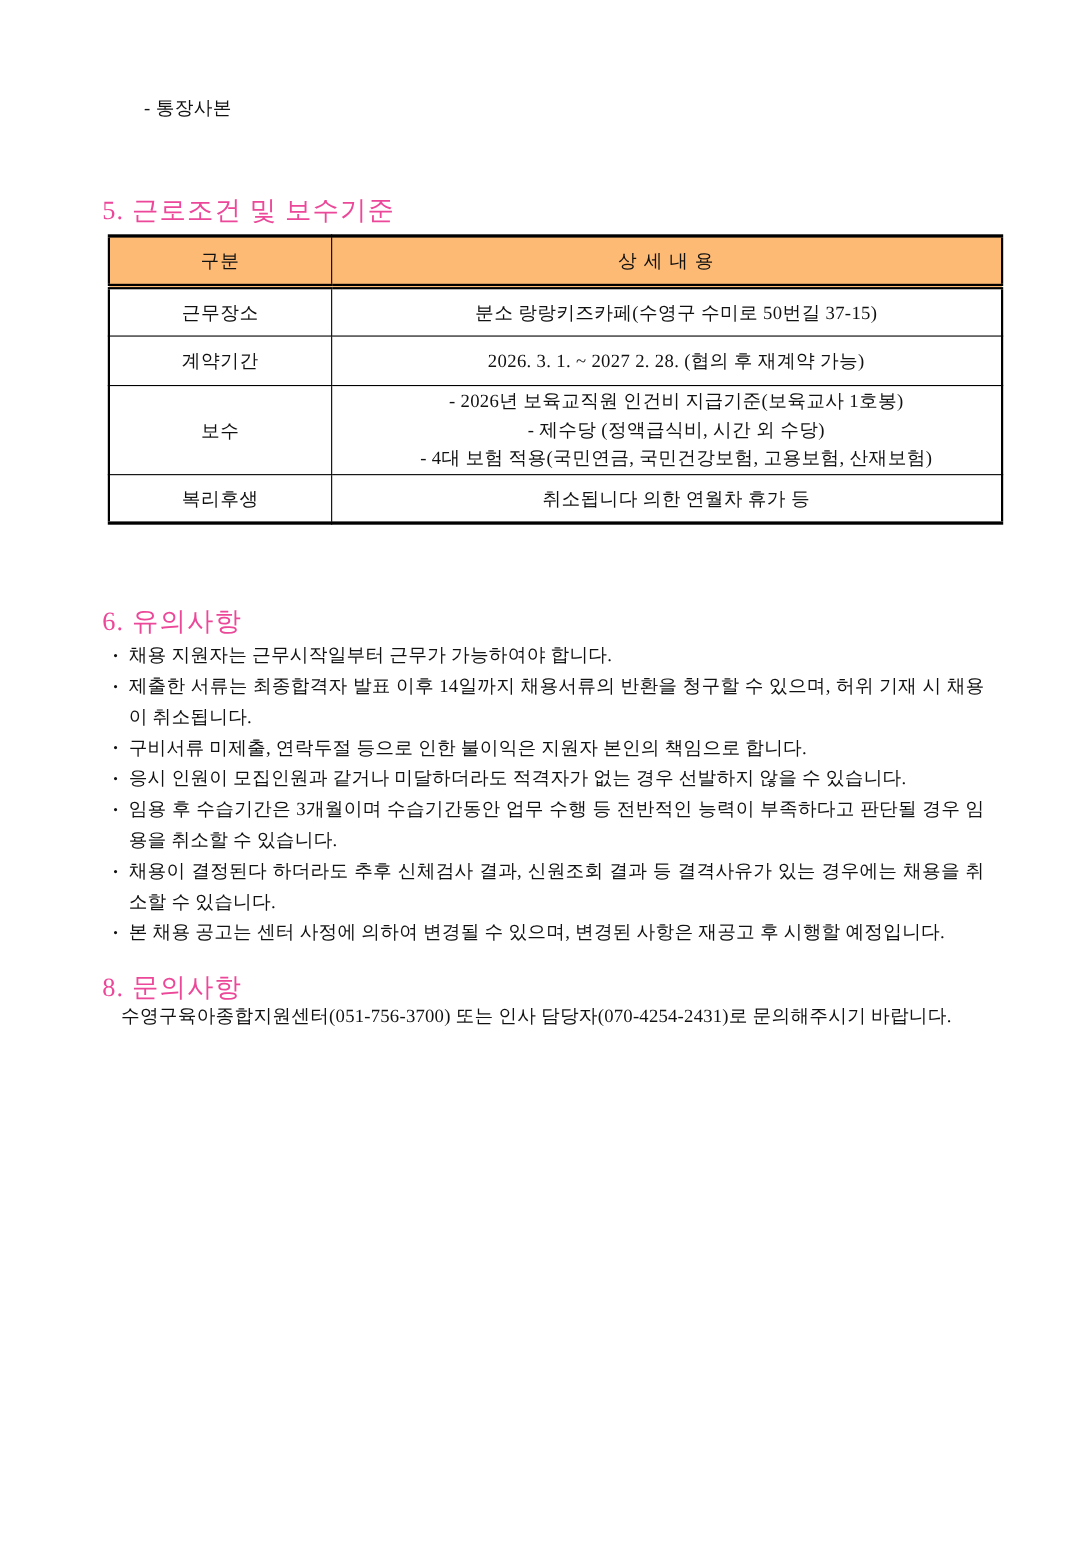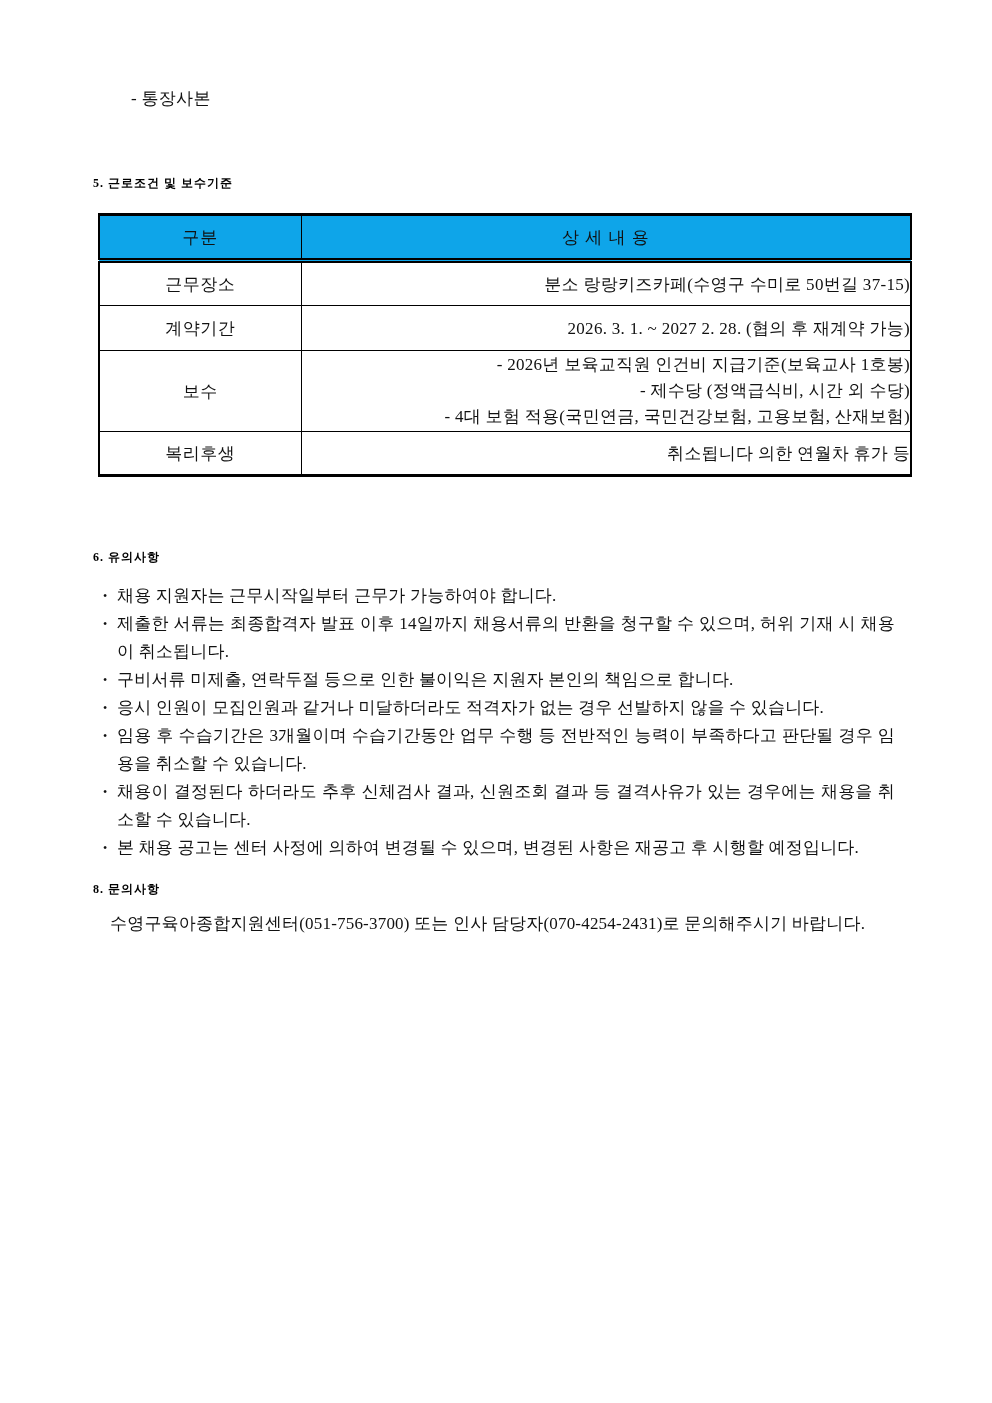--- a/index.html
+++ b/index.html
@@ -21,24 +21,24 @@
     left: 131px;
     font-size: 17px;
     line-height: 31px;
     letter-spacing: 0.3px;
   }
 
   
   .section-title {
     position: absolute;
     left: 93px;
-    font-size: 12px;
-    font-weight: bold;
+    font-size: 24px;
+    font-weight: normal;
     letter-spacing: 1px;
-    color: #000000;
+    color: #ec4899;
   }
   .title-5 { top: 175px; }
   .title-6 { top: 549px; }
   .title-7 { top: 881px; }
 
   
   .jobs-table {
     position: absolute;
     top: 213px;
     left: 98px;
@@ -52,27 +52,27 @@
   }
   .jobs-table col.c1 { width: 202px; }
   .jobs-table th, .jobs-table td {
     border: 1px solid #000;
     font-size: 17px;
     font-weight: normal;
     vertical-align: middle;
   }
   .jobs-table th {
     height: 46px;
-    background: #0ea5e9;
+    background: #fdba74;
     text-align: center;
     border-bottom: 5px double #000;
     letter-spacing: 1px;
   }
   .jobs-table td.label { text-align: center; letter-spacing: 0.5px; }
-  .jobs-table td.detail { text-align: right; padding-left: 18px; letter-spacing: 0.3px; }
+  .jobs-table td.detail { text-align: center; padding-left: 18px; letter-spacing: 0.3px; }
   .row-place   { height: 45px; }
   .row-time    { height: 50px; }
   .row-term    { height: 45px; }
   .row-pay     { height: 81px; }
   .row-welfare { height: 44px; }
   .detail-line { line-height: 26px; }
 
   
   .notice-list {
     position: absolute;

